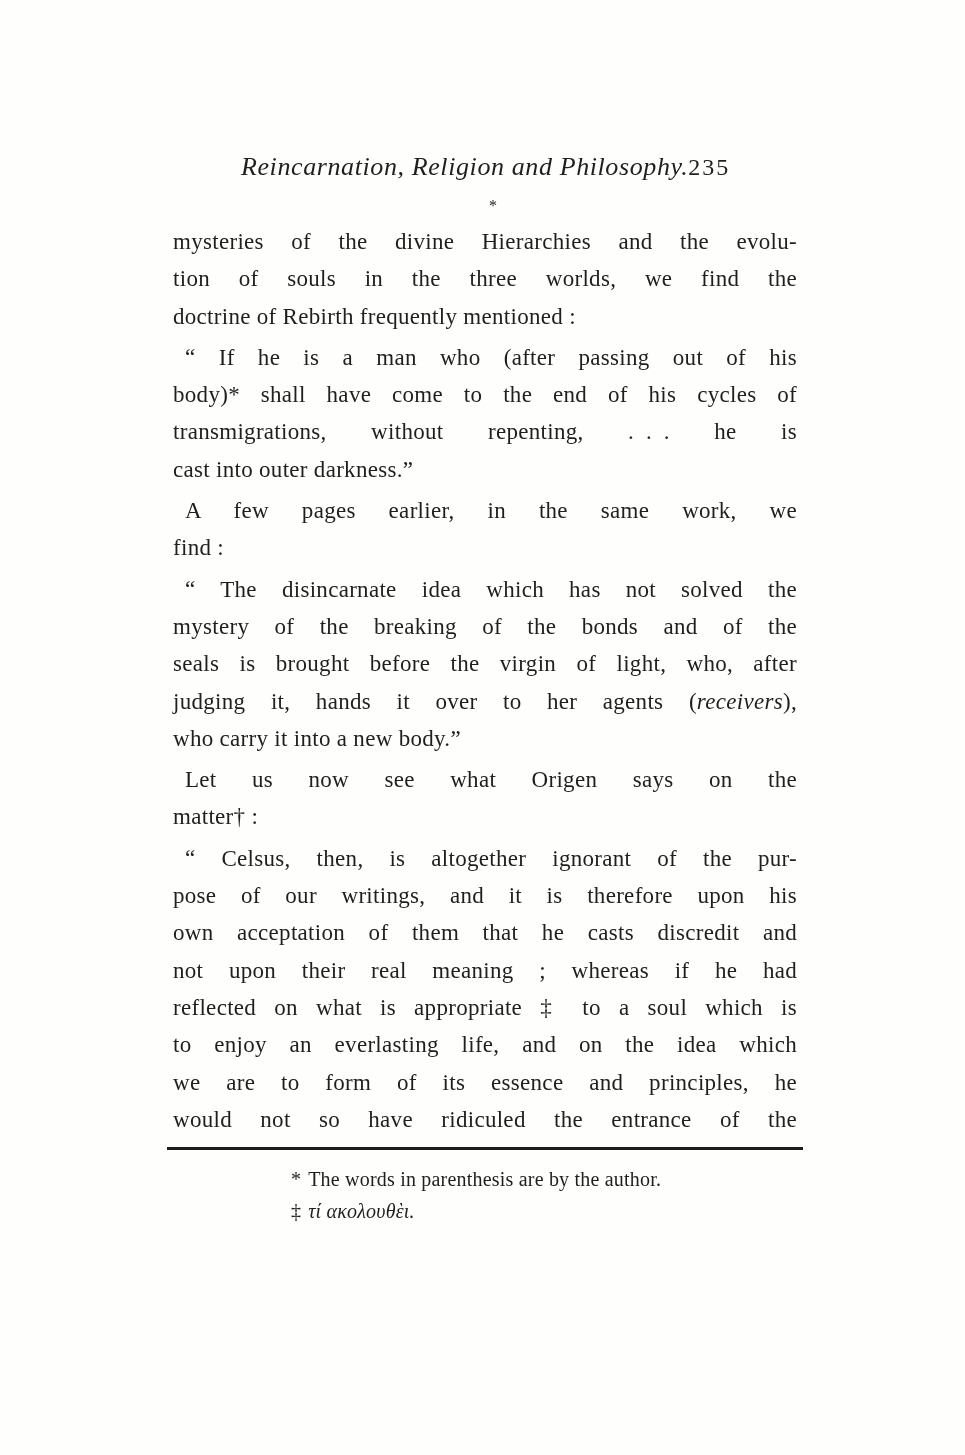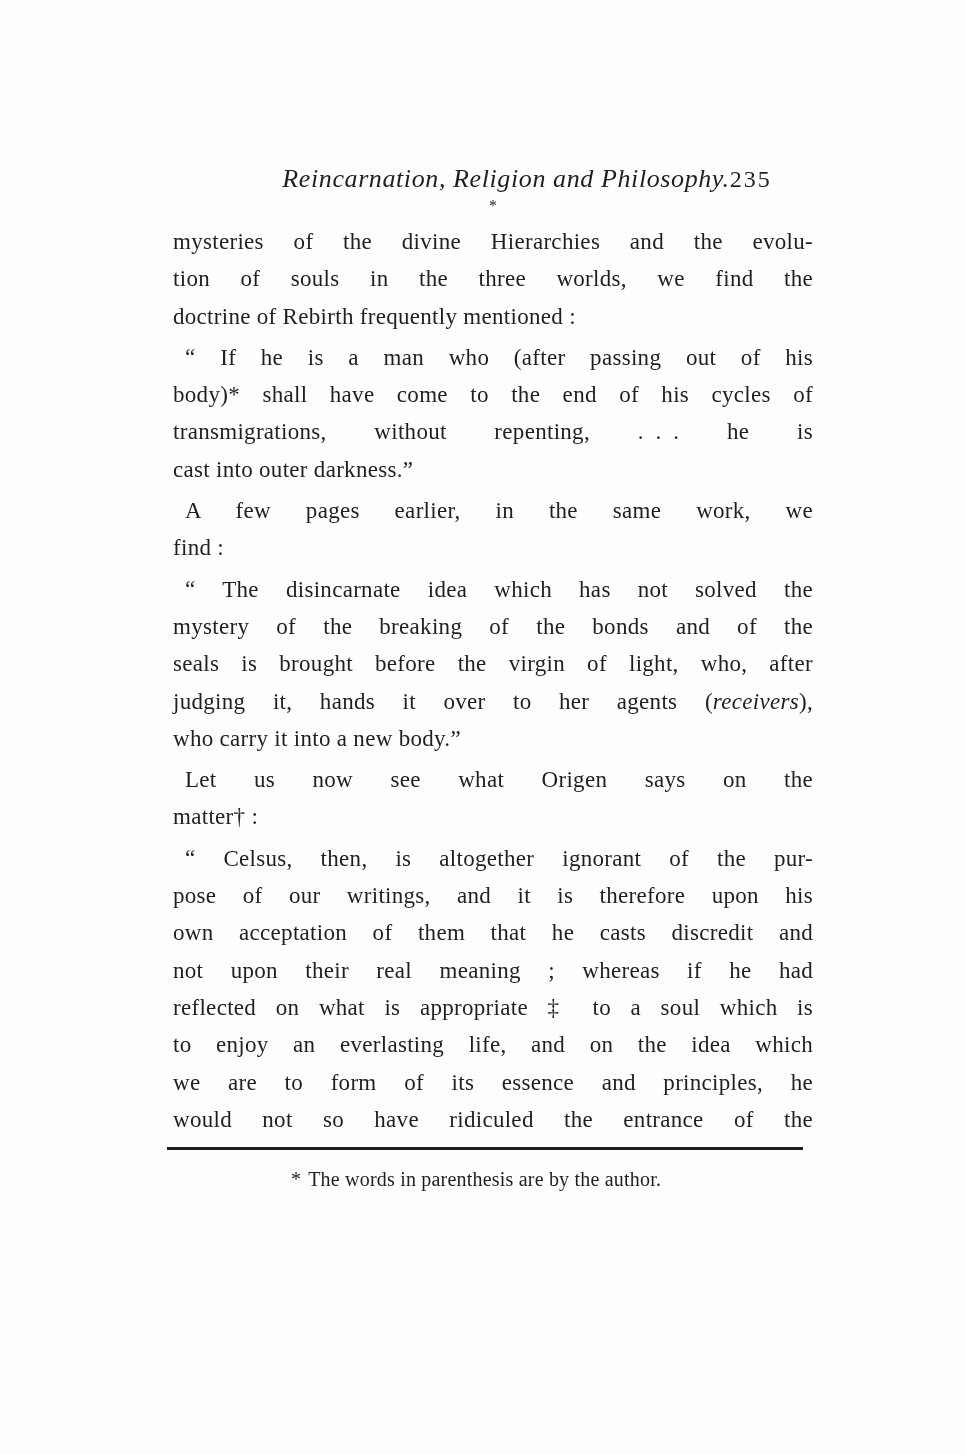--- a/index.html
+++ b/index.html
@@ -12,24 +12,24 @@
     width: 965px;
     height: 1455px;
     background: #fefefc;
     font-family: "Liberation Serif", "DejaVu Serif", serif;
     color: #1f1f1f;
     overflow: hidden;
   }
   .running-header {
     position: absolute;
     left: 173px;
-    top: 164px;
+    top: 152px;
     width: 640px;
     display: flex;
-    justify-content: center;
+    justify-content: flex-start;
     align-items: baseline;
   }
   .header-title {
     font-style: italic;
     font-size: 26px;
     margin-left: 68px;
     letter-spacing: 0.6px;
     white-space: nowrap;
   }
   .page-number {
@@ -42,21 +42,21 @@
     top: 198px;
     font-size: 16px;
     line-height: 16px;
   }
   .text-block {
     position: absolute;
     left: 173px;
     top: 223px;
     width: 640px;
   }
-  .para { margin: 0 0 4px 0; }
+  .para { margin: 0 16px 4px 0; }
   .line {
     font-size: 23px;
     line-height: 37.3px;
     letter-spacing: 0.3px;
     text-align: justify;
     text-align-last: justify;
     text-justify: inter-word;
   }
   .line.last { text-align-last: left; }
   .para.indent .line:first-child { text-indent: 12px; }
@@ -136,15 +136,16 @@
           <div class="line"><span>we are to form of its essence and principles, he</span></div>
           <div class="line"><span>would not so have ridiculed the entrance of the</span></div>
         </div>
       </div>
   </main>
 
   <div class="footnote-rule"></div>
 
   <div class="footnotes" id="footnotes">
       <div class="fn-line"><span class="fn-marker">*</span><span>The words in parenthesis are by the author.</span></div>
+      <div class="fn-line"><span class="fn-marker">‡</span><span class="it">τί ακολουθὲι.</span></div>
     </div>
 
 </div>
 
 </body></html>

